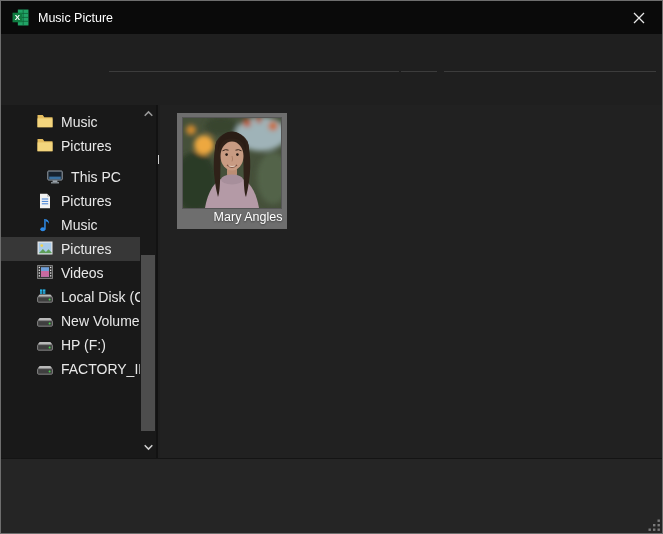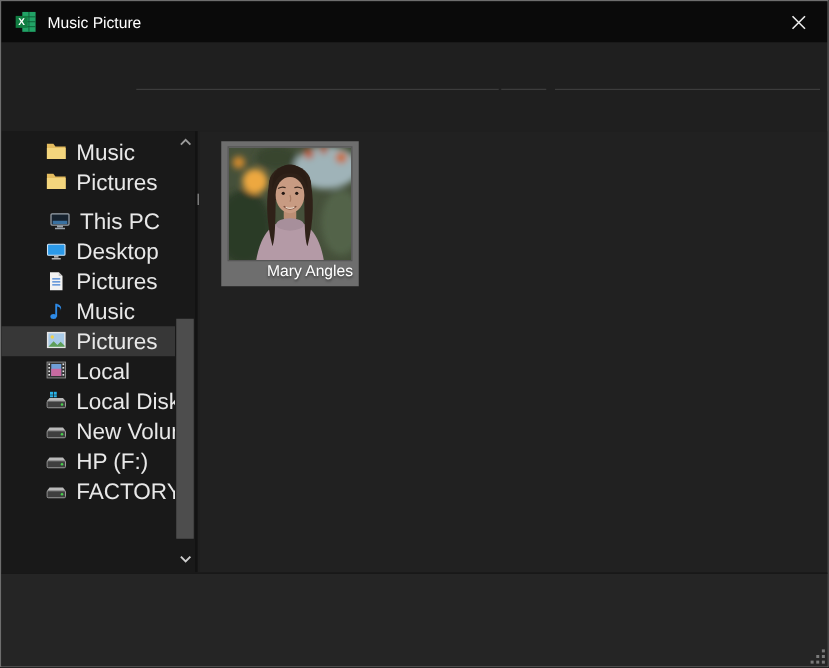--- a/index.html
+++ b/index.html
@@ -45,21 +45,21 @@
     gap:7px; color:#e8e8e8; font-size:12.5px; padding:0 4px; }
   .cmd-organize { left:16px; } .cmd-newfolder { left:106px; }
   .tool-ic-btn { position:absolute; top:78px; display:flex; align-items:center; gap:5px; }
   .views-btn { left:535px; } .pane-btn { left:592px; } .help-btn { left:626px; }
   
   .content { position:absolute; left:0; top:104px; width:663px; height:353px; }
   .sidebar { position:absolute; left:0; top:0; width:157px; height:353px;
     background:#191919; border-right:2px solid #121212; }
   .side-list { position:absolute; left:0; top:5px; right:16px; }
   .side-item { height:24px; display:flex; align-items:center; gap:8px; color:#e8e8e8;
-    font-size:18px; white-space:nowrap; overflow:hidden; }
+    font-size:14px; white-space:nowrap; overflow:hidden; }
   .side-item .ic { width:16px; height:16px; flex:0 0 16px; display:inline-flex; }
   .side-item.ind1 { padding-left:27px; }
   .side-item.ind2 { padding-left:36px; }
   .side-item.selected { background:#373737; }
   .side-item.gap-before { margin-top:7px;justify-content:center; }
   .side-scroll { position:absolute; right:0; top:0; width:16px; height:353px; background:#191919; }
   .scroll-arrow { position:absolute; left:0; width:16px; height:15px; display:flex;
     align-items:center; justify-content:center; }
   .scroll-up { top:2px; } .scroll-down { bottom:2px; }
   .scroll-thumb { position:absolute; left:1px; width:14px; top:150px; height:176px; background:#4d4d4d; }
@@ -227,30 +227,20 @@
                 <rect x="2.2" y="7.6" width="11.6" height="2.6" fill="#3f7fb5" opacity="0.85"></rect>
                 <rect x="5.6" y="11.4" width="4.8" height="1.6" fill="#9aa3ab"></rect>
                 <rect x="4" y="13.2" width="8" height="1.2" fill="#9aa3ab"></rect>
               </svg>
             </span>
             <span class="lbl">This PC</span>
           </div>
           <div class="side-item ind2">
             <span class="ic">
               <svg xmlns="http://www.w3.org/2000/svg" width="16" height="16" viewBox="0 0 16 16">
-                <rect x="1" y="2.4" width="14" height="8.8" rx="0.8" fill="#2b99e8" stroke="#cfe3f5" stroke-width="0.9"></rect>
-                <rect x="6.2" y="11.6" width="3.6" height="1.5" fill="#b5b5b5"></rect>
-                <rect x="4.4" y="13.4" width="7.2" height="1.2" fill="#b5b5b5"></rect>
-              </svg>
-            </span>
-            <span class="lbl">Desktop</span>
-          </div>
-          <div class="side-item ind2">
-            <span class="ic">
-              <svg xmlns="http://www.w3.org/2000/svg" width="16" height="16" viewBox="0 0 16 16">
                 <path d="M3,0.8 h7 l3,3 v11.4 H3 z" fill="#f2f2f2"></path>
                 <path d="M10,0.8 l3,3 h-3 z" fill="#c4c4c4"></path>
                 <path d="M4.8,6 h6.4 M4.8,8.4 h6.4 M4.8,10.8 h6.4" stroke="#3f7fd4" stroke-width="1"></path>
               </svg>
             </span>
             <span class="lbl">Pictures</span>
           </div>
           <div class="side-item ind2">
             <span class="ic">
               <svg xmlns="http://www.w3.org/2000/svg" width="16" height="16" viewBox="0 0 16 16">
@@ -281,21 +271,21 @@
                 <rect x="1.7" y="1.8" width="1.3" height="1.3" fill="#e8e8e8"></rect>
                 <rect x="1.7" y="4.6" width="1.3" height="1.3" fill="#e8e8e8"></rect>
                 <rect x="1.7" y="7.4" width="1.3" height="1.3" fill="#e8e8e8"></rect>
                 <rect x="1.7" y="10.2" width="1.3" height="1.3" fill="#e8e8e8"></rect>
                 <rect x="13" y="1.8" width="1.3" height="1.3" fill="#e8e8e8"></rect>
                 <rect x="13" y="4.6" width="1.3" height="1.3" fill="#e8e8e8"></rect>
                 <rect x="13" y="7.4" width="1.3" height="1.3" fill="#e8e8e8"></rect>
                 <rect x="13" y="10.2" width="1.3" height="1.3" fill="#e8e8e8"></rect>
               </svg>
             </span>
-            <span class="lbl">Local</span>
+            <span class="lbl">Videos</span>
           </div>
           <div class="side-item ind2">
             <span class="ic">
               <svg xmlns="http://www.w3.org/2000/svg" width="16" height="15" viewBox="0 0 16 15">
                 <rect x="3" y="0.4" width="2.4" height="2.4" fill="#29b3e8"></rect>
                 <rect x="6" y="0.4" width="2.4" height="2.4" fill="#29b3e8"></rect>
                 <rect x="3" y="3.2" width="2.4" height="1.6" fill="#29b3e8"></rect>
                 <rect x="6" y="3.2" width="2.4" height="1.6" fill="#29b3e8"></rect>
                 <path d="M2.6,5.4 h10.8 l2,2.4 H0.6 z" fill="#b9b9b9"></path>
                 <rect x="0.6" y="7.8" width="14.8" height="5.4" rx="1" fill="#3f3f3f" stroke="#9a9a9a" stroke-width="0.8"></rect>

